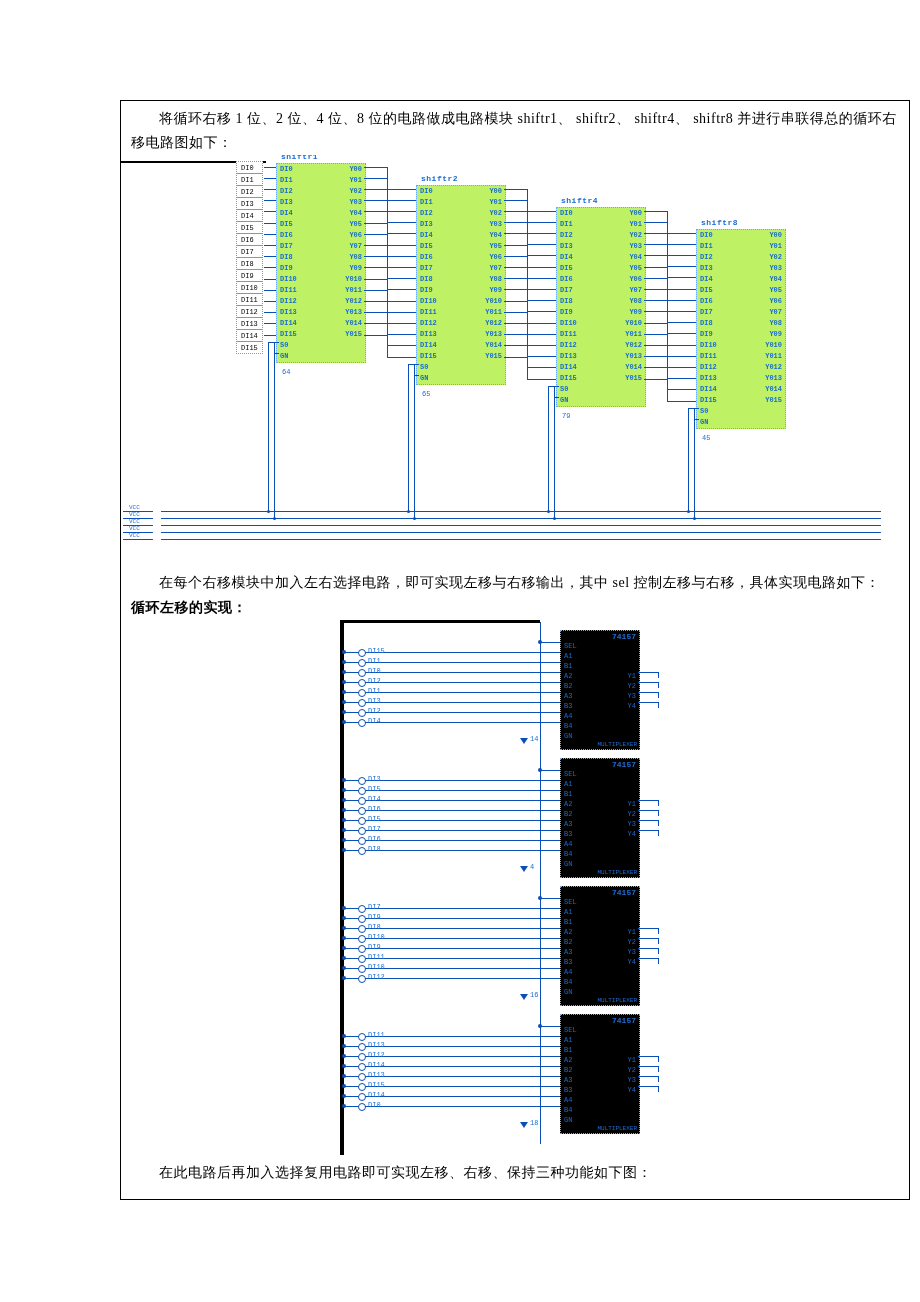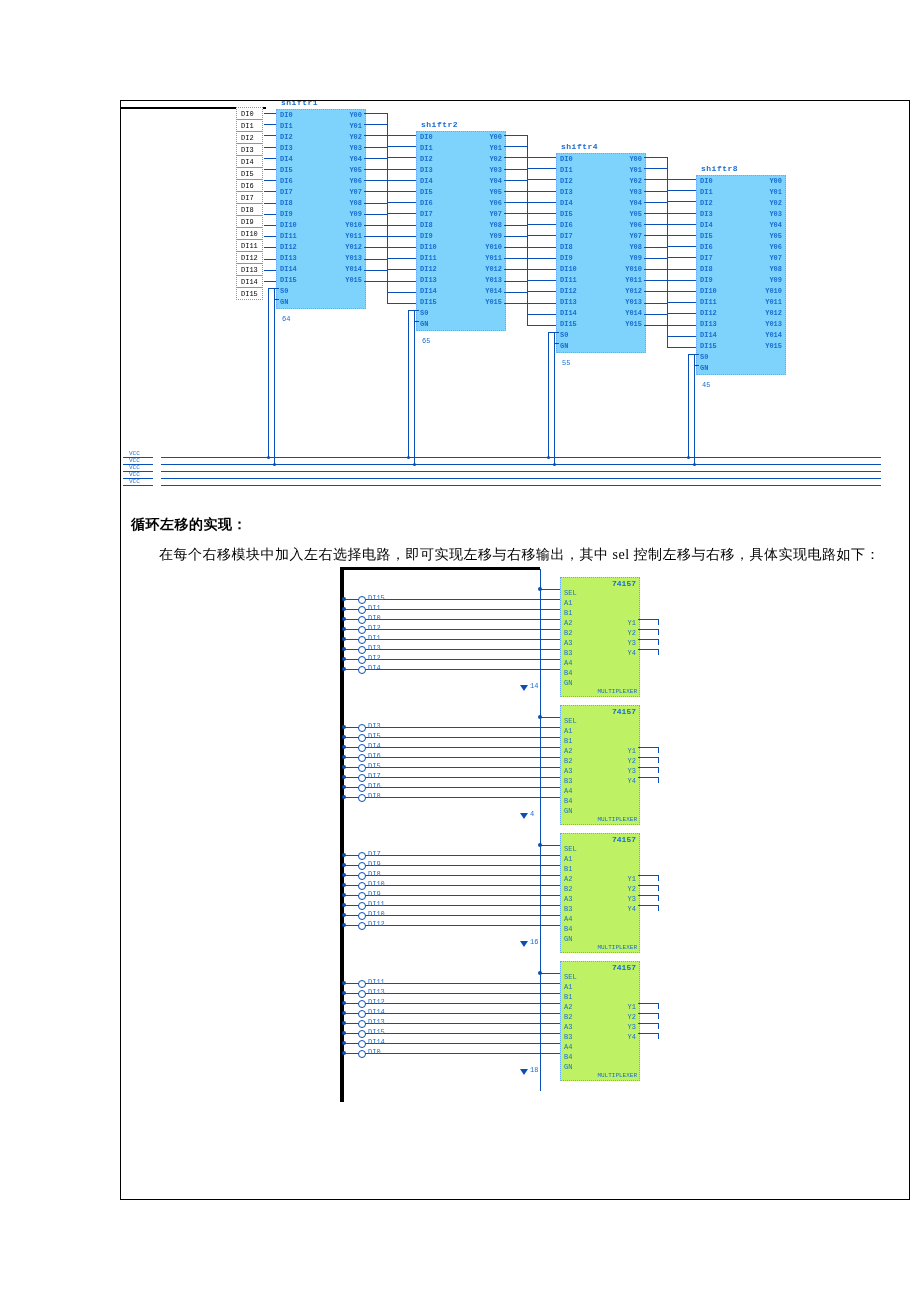--- a/index.html
+++ b/index.html
@@ -52,21 +52,21 @@
   .di-labels div {
     border-bottom: 1px solid #ff55cc;
     padding: 0 4px;
     line-height: 12px;
     height: 11px;
   }
   .di-labels div:last-child { border-bottom: none; }
   .module {
     position: absolute;
     border: 1px dotted #66aaff;
-    background: #7dd3fc;
+    background: #bef264;
   }
   .module .mtitle {
     position: absolute;
     top: -12px;
     left: 4px;
     font-size: 8px;
     color: #1a6dd1;
     font-weight: bold;
     letter-spacing: 0.5px;
   }
@@ -127,21 +127,21 @@
     position: relative;
     width: 350px;
     height: 535px;
     margin: 0 auto;
     font-family: "Courier New", monospace;
   }
   .muxblock {
     position: absolute;
     border: 1px dotted #66aaff;
     width: 78px;
-    background: #bef264;
+    background: #000000;
   }
   .muxblock .mtitle2 {
     font-size: 8px;
     color: #1a6dd1;
     text-align: right;
     padding: 1px 3px 0 0;
     font-weight: bold;
   }
   .muxblock .mrow {
     display: flex;
@@ -198,20 +198,21 @@
     border-left:4px solid transparent;
     border-right:4px solid transparent;
     border-top:6px solid #0a4fb5;
   }
 </style>
 </head>
 <body>
 
 <div class="page">
 
+  <div class="para indent">将循环右移 1 位、2 位、4 位、8 位的电路做成电路模块 shiftr1、 shiftr2、 shiftr4、 shiftr8 并进行串联得总的循环右移电路图如下：</div>
 
   <div class="diagram1" id="diagram1">
 
     <div style="position:absolute;left:0;top:6px;height:2px;width:145px;background:#000;"></div>
 
     <div class="di-labels" id="di-col">
         <div>DI0</div>
         <div>DI1</div>
         <div>DI2</div>
         <div>DI3</div>
@@ -477,21 +478,21 @@
         </div>
         <div class="row">
           <span>S0</span>
           <span></span>
         </div>
         <div class="row">
           <span>GN</span>
           <span></span>
         </div>
       </div>
-      <div class="mod-foot" style="left: 441px; top: 257.6px;">55</div>
+      <div class="mod-foot" style="left: 441px; top: 257.6px;">79</div>
       <div class="module" style="left: 575px; top: 74px; width: 88px;">
         <div class="mtitle">shiftr8</div>
         <div class="row">
           <span>DI0</span>
           <span>Y00</span>
         </div>
         <div class="row">
           <span>DI1</span>
           <span>Y01</span>
         </div>
@@ -740,23 +741,23 @@
       <div class="dot" style="left: 432px; top: 362px;"></div>
       <div class="interwire" style="left: 433px; top: 242.4px; width: 5px;"></div>
       <div class="buswire-v" style="left: 567px; top: 253.2px; height: 102.8px;"></div>
       <div class="dot" style="left: 566px; top: 355px;"></div>
       <div class="interwire" style="left: 567px; top: 253.2px; width: 11px;"></div>
       <div class="buswire-v" style="left: 573px; top: 253.2px; height: 109.8px;"></div>
       <div class="dot" style="left: 572px; top: 362px;"></div>
       <div class="interwire" style="left: 573px; top: 264.4px; width: 5px;"></div>
     </div>
 
+  <div class="para indent">在每个右移模块中加入左右选择电路，即可实现左移与右移输出，其中 sel 控制左移与右移，具体实现电路如下：</div>
+
   <div class="para bold" style="padding-top:2px;">循环左移的实现：</div>
-
-  <div class="para indent">在每个右移模块中加入左右选择电路，即可实现左移与右移输出，其中 sel 控制左移与右移，具体实现电路如下：</div>
 
   <div class="diagram2" id="diagram2">
     <div class="inbus"></div>
     <div class="topline"></div>
   <div class="muxblock" style="left: 220px; top: 10px;">
         <div class="mtitle2">74157</div>
         <div class="mrow">
           <span>SEL</span>
           <span></span>
         </div>
@@ -1102,14 +1103,15 @@
       <div style="position: absolute; left: 318px; top: 456px; width: 1px; height: 6px; background: rgb(10, 79, 181);"></div>
       <div class="inlead" style="left: 298px; top: 466px; width: 20px;"></div>
       <div style="position: absolute; left: 318px; top: 466px; width: 1px; height: 6px; background: rgb(10, 79, 181);"></div>
       <div style="position: absolute; left: 200px; top: 2px; width: 1px; height: 522px; background: rgb(10, 79, 181);"></div>
       <div class="indot" style="left: 198px; top: 20px;"></div>
       <div class="indot" style="left: 198px; top: 148px;"></div>
       <div class="indot" style="left: 198px; top: 276px;"></div>
       <div class="indot" style="left: 198px; top: 404px;"></div>
     </div>
 
+  <div class="para indent" style="padding-bottom:10px;">在此电路后再加入选择复用电路即可实现左移、右移、保持三种功能如下图：</div>
 
 </div>
 
 </body></html>

